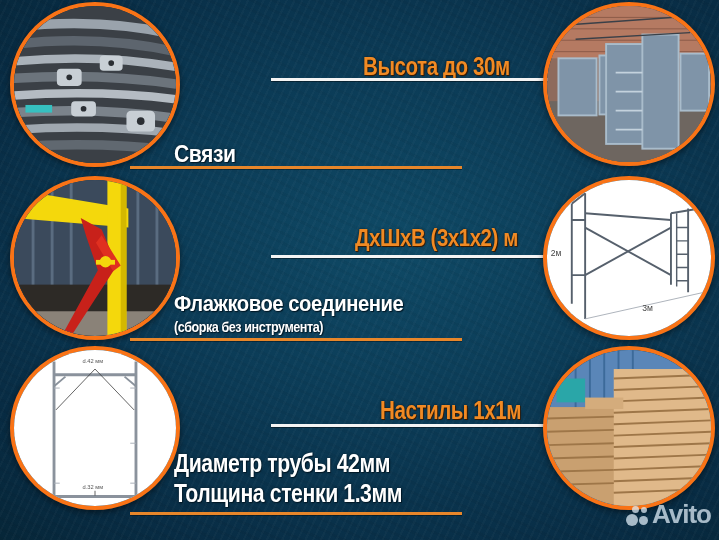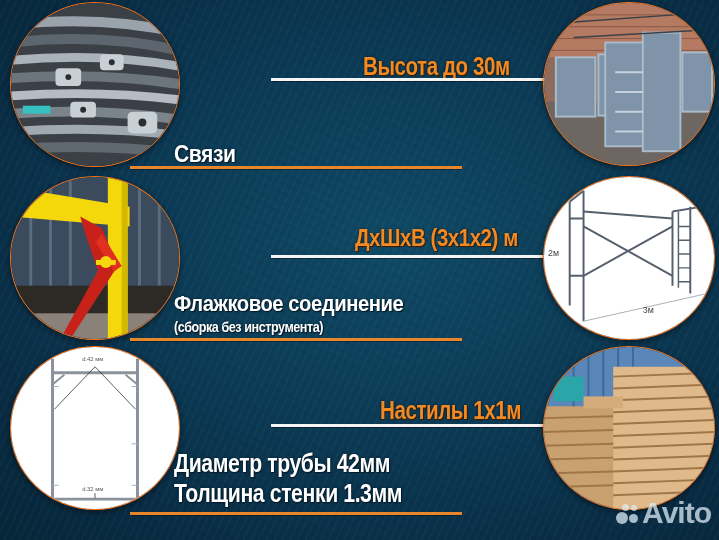--- a/index.html
+++ b/index.html
@@ -10,37 +10,37 @@
     }
     .stage { position: absolute; inset: 0; }
     .grain {
       position: absolute; inset: 0; pointer-events: none;
       background:
         repeating-linear-gradient(115deg, rgba(255,255,255,0.025) 0 2px, rgba(0,0,0,0) 2px 7px),
         repeating-linear-gradient(25deg, rgba(0,0,0,0.04) 0 3px, rgba(0,0,0,0) 3px 9px);
     }
     .circle {
       position: absolute; border-radius: 50%;
-      border: 1px solid #f97316; box-sizing: border-box; overflow: hidden;
+      border: 4px solid #f97316; box-sizing: border-box; overflow: hidden;
       box-shadow: 0 2px 6px rgba(0,0,0,0.5);
       text-decoration: underline;
     }
     .circle svg { width: 100%; height: 100%; display: block; }
     .hline { position: absolute; height: 3px; }
     .hline.white { background: #f4f4f4; box-shadow: 0 1px 0 rgba(0,0,0,0.4); }
     .hline.orange { background: #e7862a; box-shadow: 0 1px 0 rgba(0,0,0,0.35); }
     .label {
       position: absolute; font-weight: bold; white-space: nowrap;
       letter-spacing: -0.5px; transform-origin: left top;
     }
     .label.orange { color: #f08a24; text-shadow: 1px 1px 0 #3a1a00, 0 0 3px rgba(0,0,0,0.6); }
     .label.white { color: #ffffff; text-shadow: 1px 1px 1px #001826, 0 0 3px rgba(0,0,0,0.5); }
     .avito {
       position: absolute; right: 8px; bottom: 10px; display: flex; align-items: center;
-      color: rgba(220,235,245,0.75); font-size: 30px; font-weight: bold; letter-spacing: -1px;
+      color: rgba(220,235,245,0.75); font-size: 26px; font-weight: bold; letter-spacing: -1px;
     }
     .avito-dots { position: relative; width: 26px; height: 26px; margin-right: 2px; }
     .avito-dots span { position: absolute; border-radius: 50%; background: rgba(220,235,245,0.75); }
   </style>
 </head>
 <body>
 
 <div class="stage">
   <div class="grain"></div>
 

